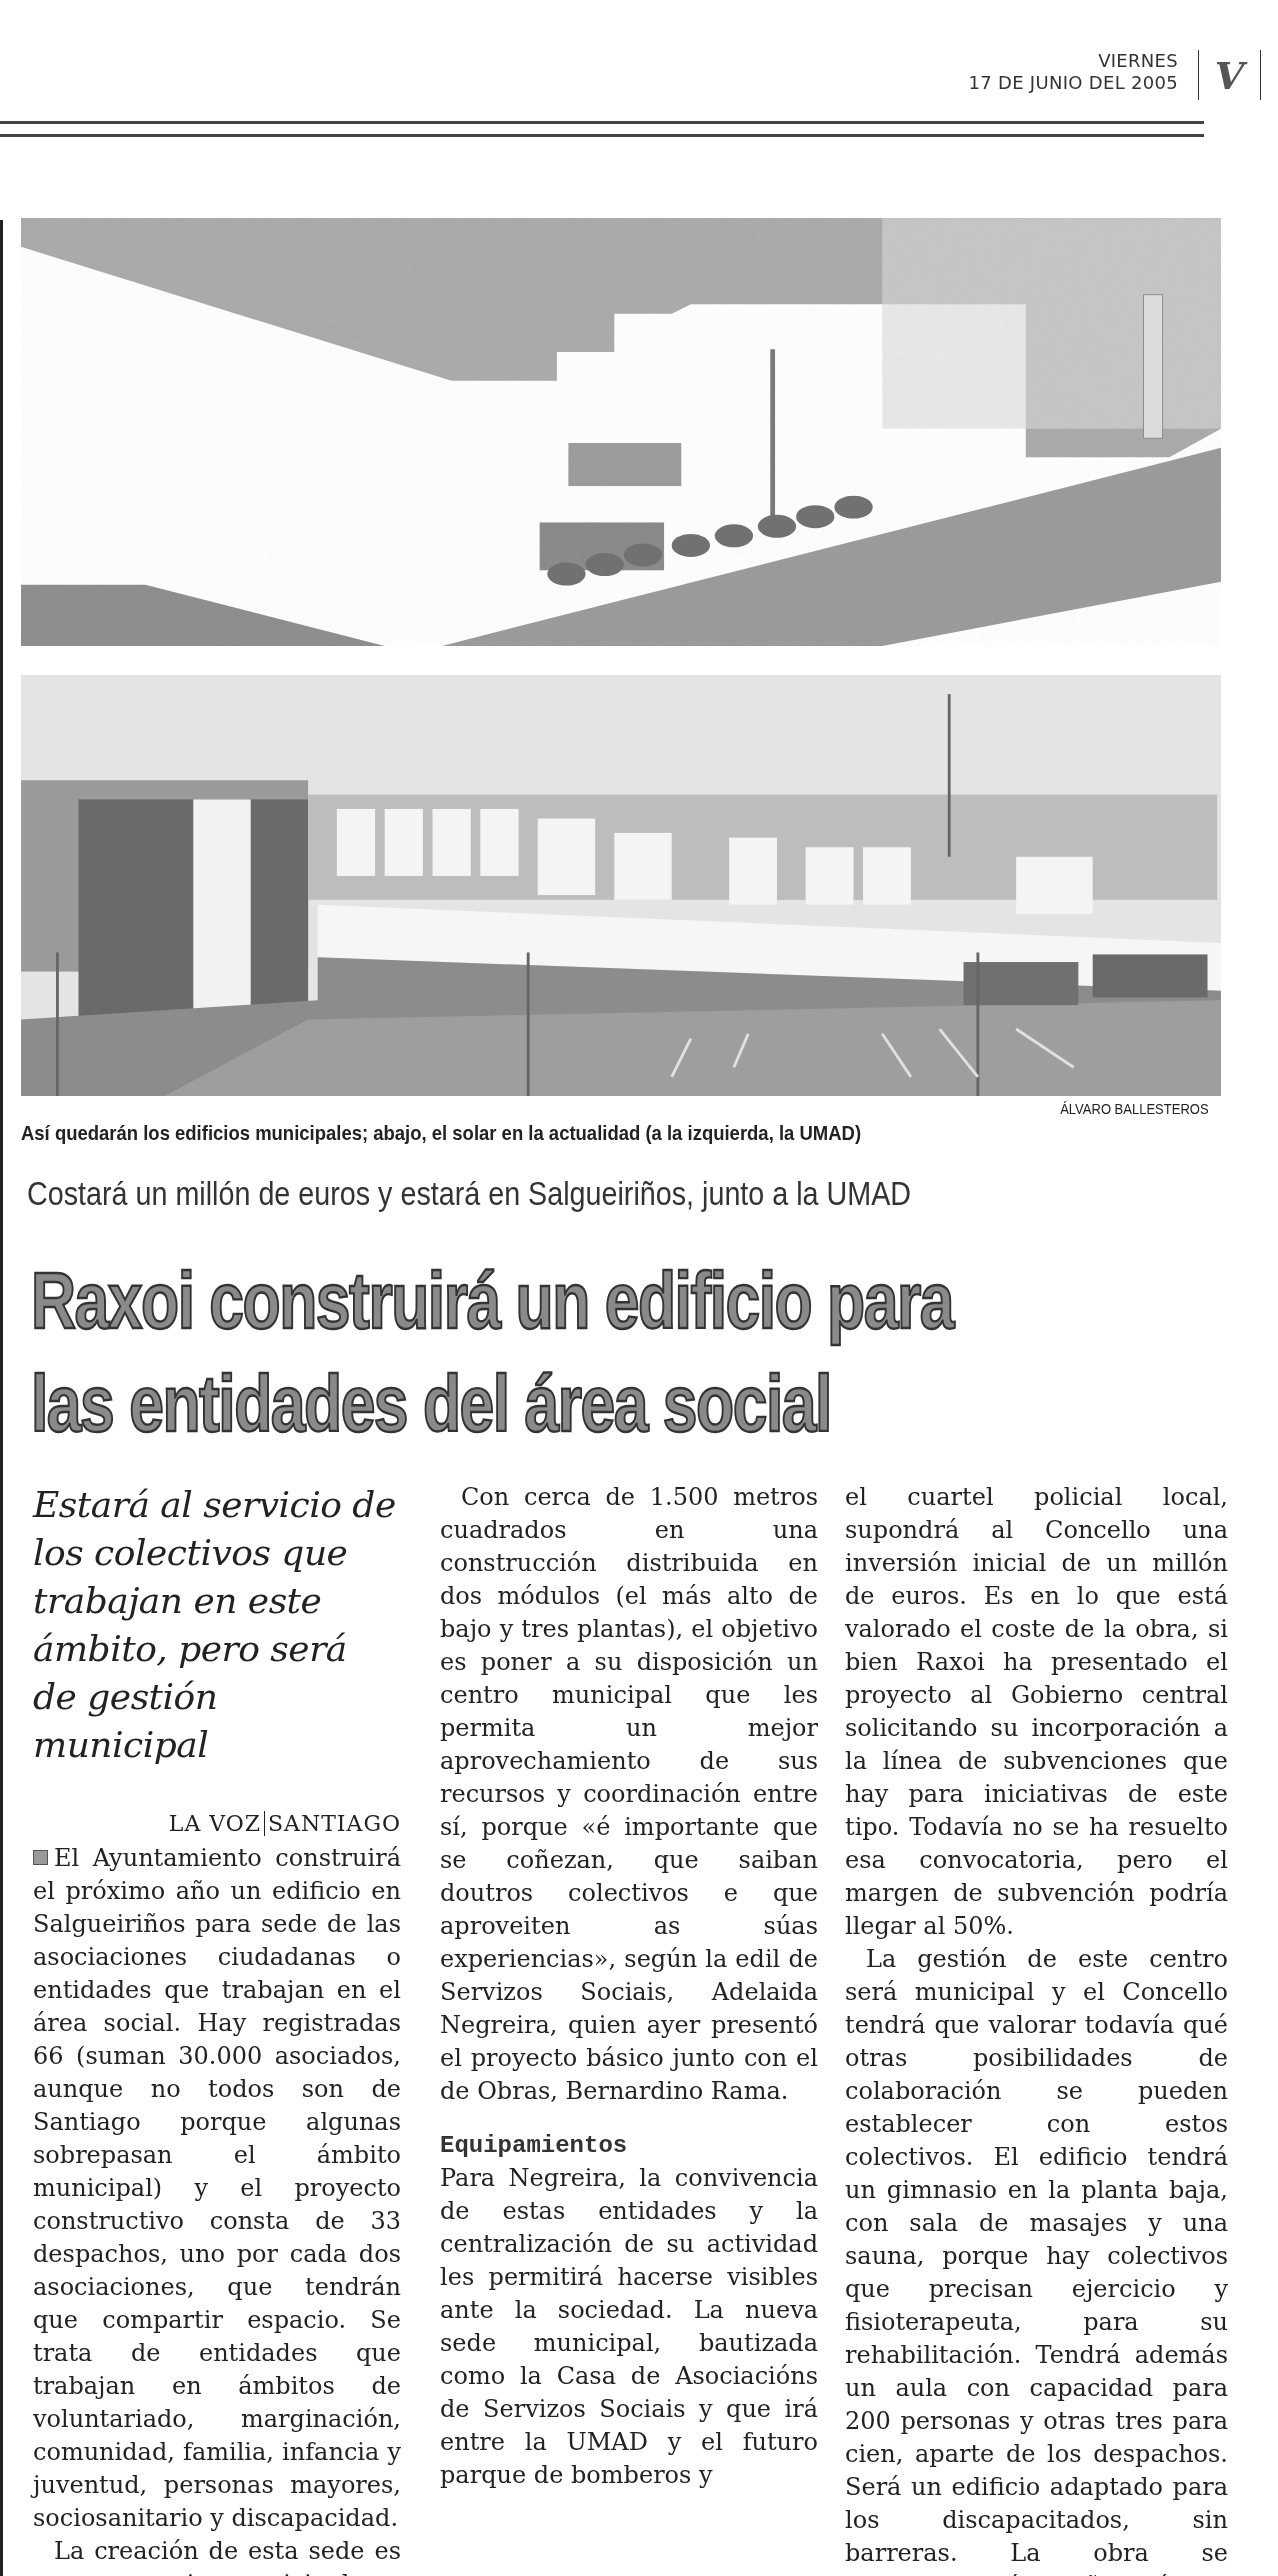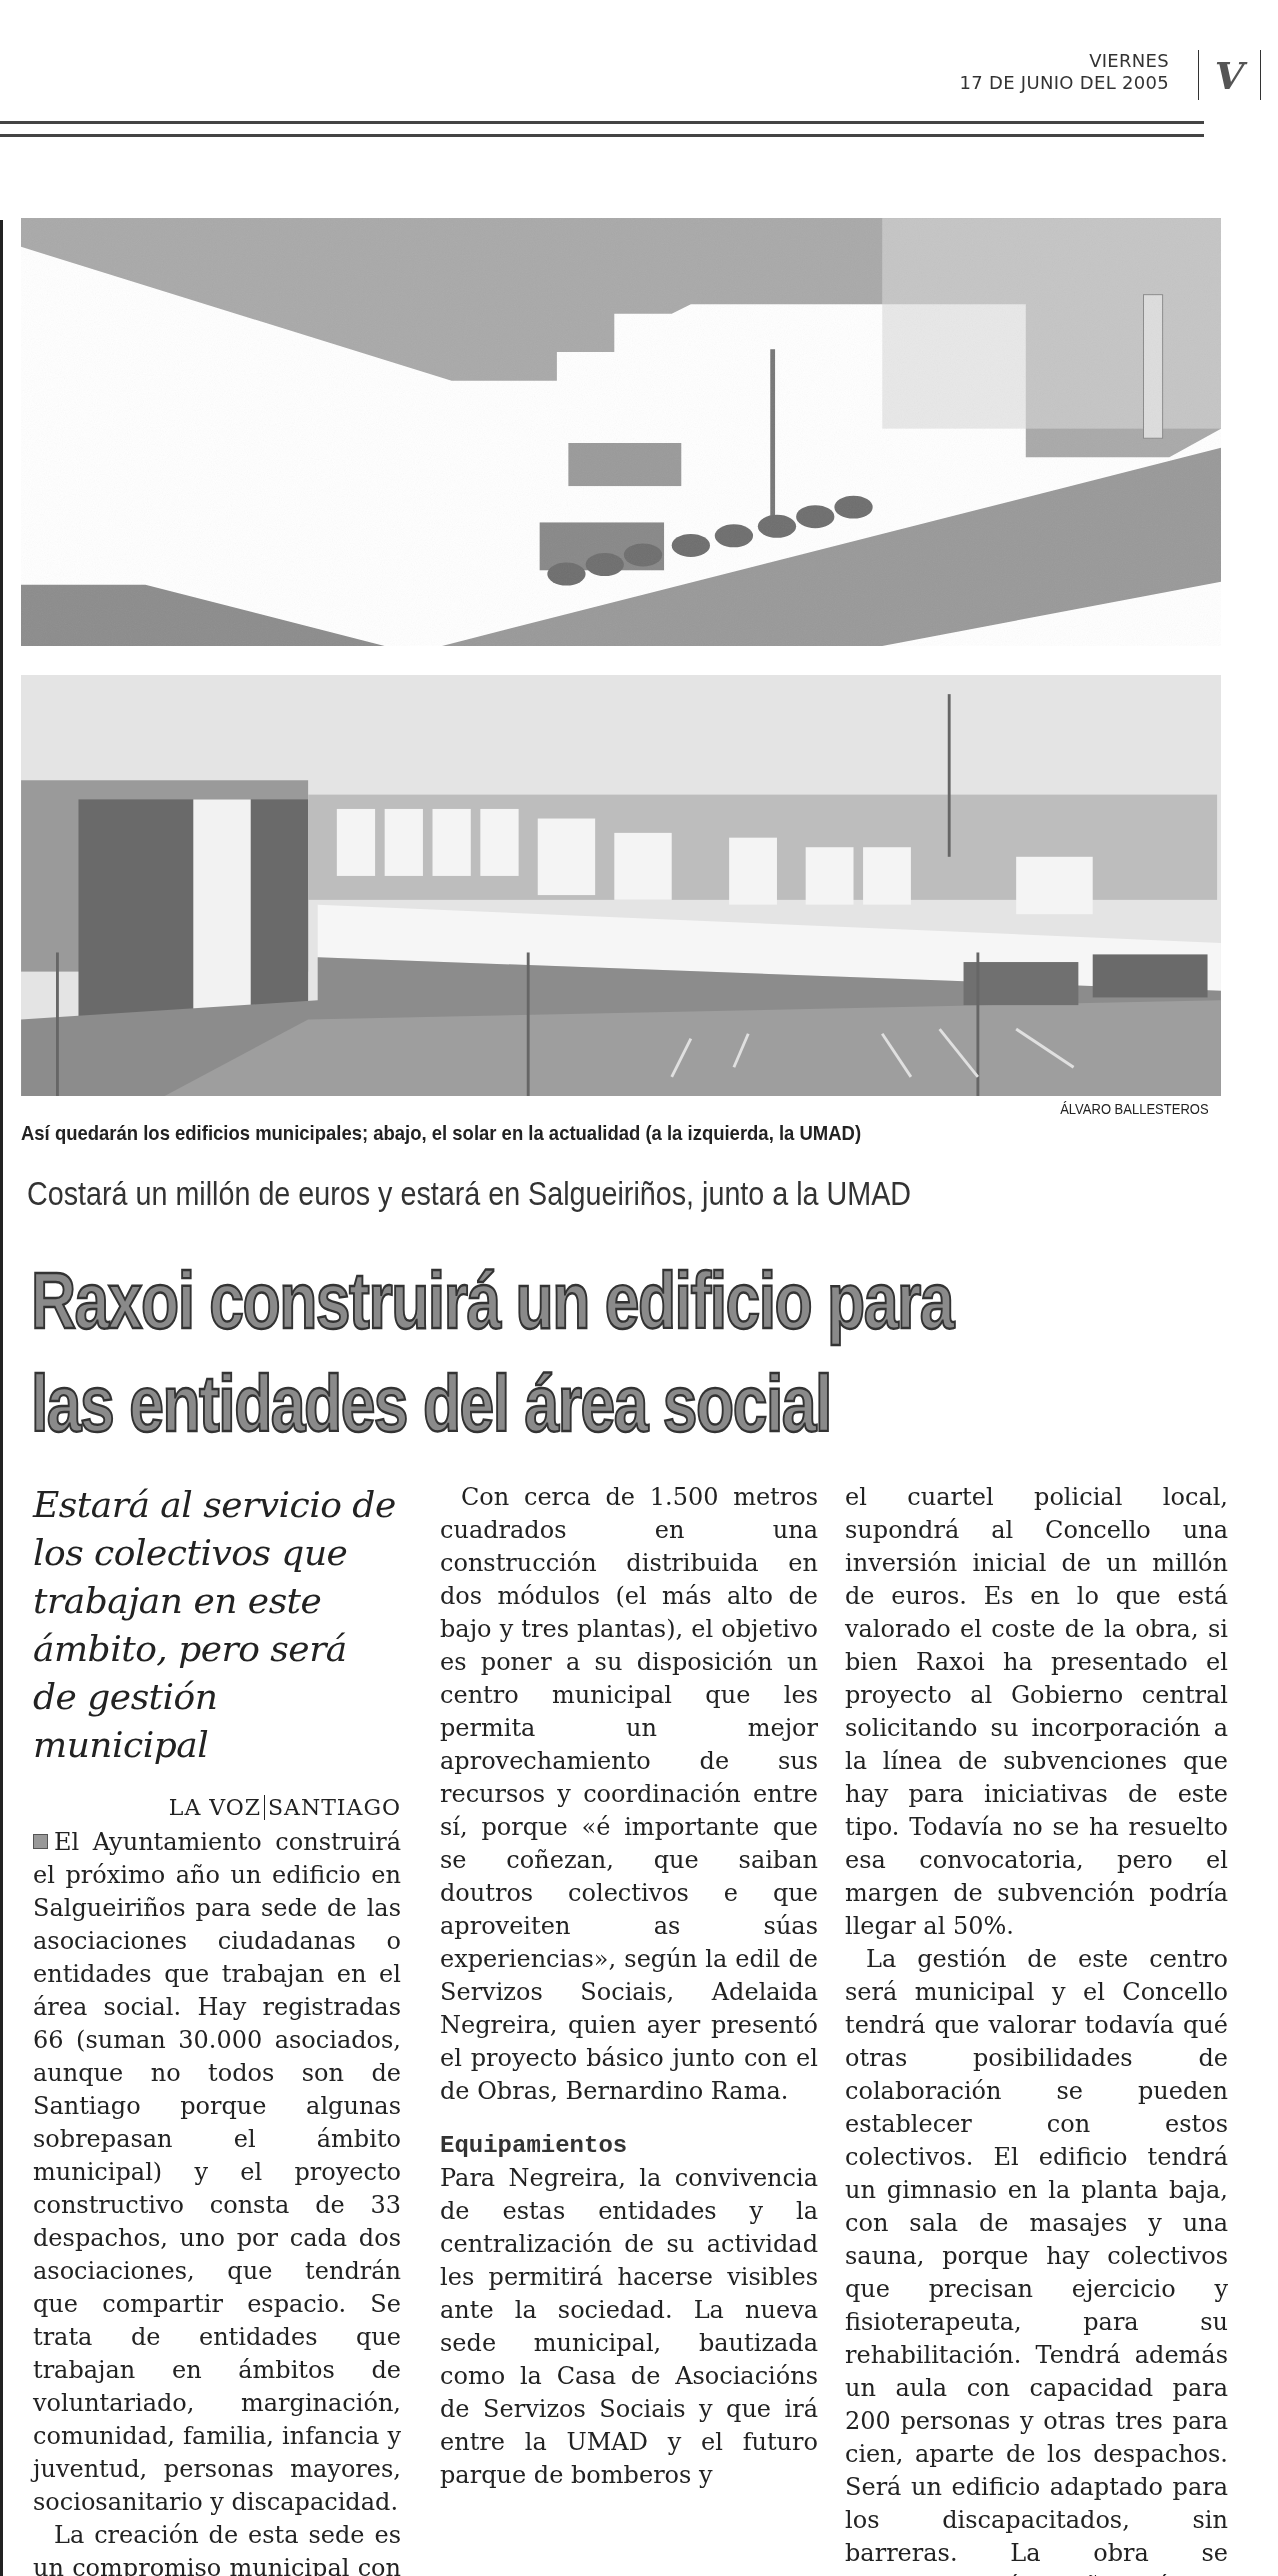--- a/index.html
+++ b/index.html
@@ -1,21 +1,21 @@
 <!DOCTYPE html>
 <html><head>
   <meta charset="utf-8">
   <style>
     * { box-sizing: border-box; margin: 0; padding: 0; }
     html, body { width: 1278px; height: 2576px; background: #ffffff; overflow: hidden; }
     body { position: relative; font-family: "DejaVu Serif", serif; color: #222; }
 
     
     .masthead-date {
-      position: absolute; right: 109px; top: 50px; text-align: right;
+      position: absolute; right: 100px; top: 50px; text-align: right;
       font-family: "DejaVu Sans", sans-serif; font-size: 18px; line-height: 22px; color: #333;
       letter-spacing: 0.3px;
     }
     .masthead-logo {
       position: absolute; left: 1198px; top: 50px; width: 63px; height: 50px;
       border-left: 1.9px solid #333; border-right: 1.9px solid #333;
       display: flex; align-items: center; justify-content: center;
       font-family: "DejaVu Serif", serif; font-size: 38px; font-weight: bold; color: #555;
       font-style: italic;
     }
@@ -58,21 +58,21 @@
     
     .col { position: absolute; top: 1481px; font-size: 24px; line-height: 33px; color: #222; }
     .col.c1 { left: 33px; width: 368px; }
     .col.c2 { left: 440px; width: 378px; top: 1481px; }
     .col.c3 { left: 845px; width: 383px; top: 1481px; }
     .col p { text-align: justify; hyphens: manual; }
     .col p.indent { text-indent: 21px; }
 
     .lead-italic {
       font-family: "DejaVu Serif", serif; font-style: italic; font-size: 36px; line-height: 48px;
-      color: #222; padding-left: 0; margin-bottom: 22px; letter-spacing: -0.5px;
+      color: #222; padding-left: 0; margin-bottom: 38px; letter-spacing: -0.5px;
     }
     .byline {
       text-align: right; font-size: 22px; letter-spacing: 1px; margin-bottom: 1.9px;
       font-variant: small-caps; color: #222;
     }
     .byline .sep { border-left: 1.9px solid #222; margin: 0 2.9px; }
     .bullet { display: inline-block; width: 15.3px; height: 15.3px; background: #999; border: 1.9px solid #555; margin-right: 5.7px; vertical-align: 1px; }
     .section-head { font-weight: bold; font-size: 24px; margin-top: 21px; color: #333; font-family: Liberation Mono, monospace; }
   </style>
 </head>

